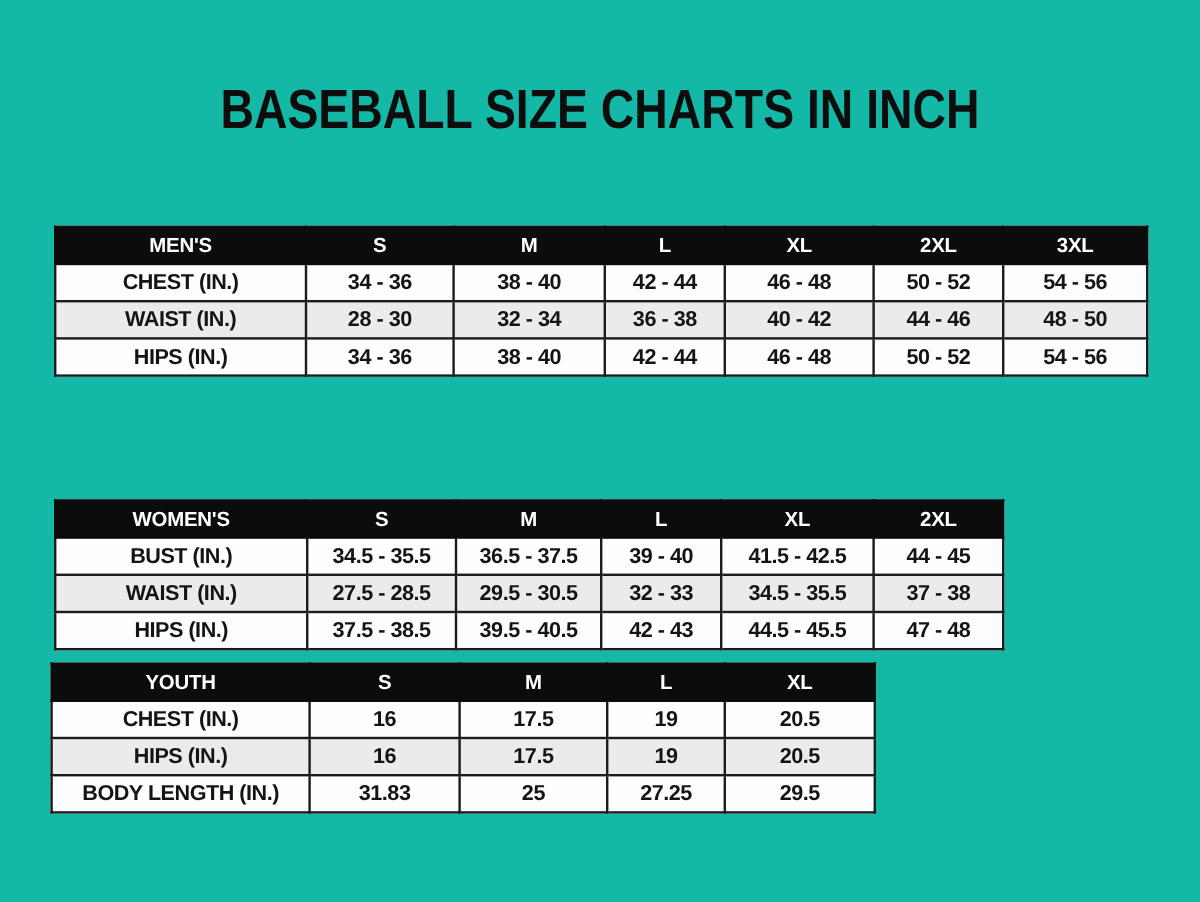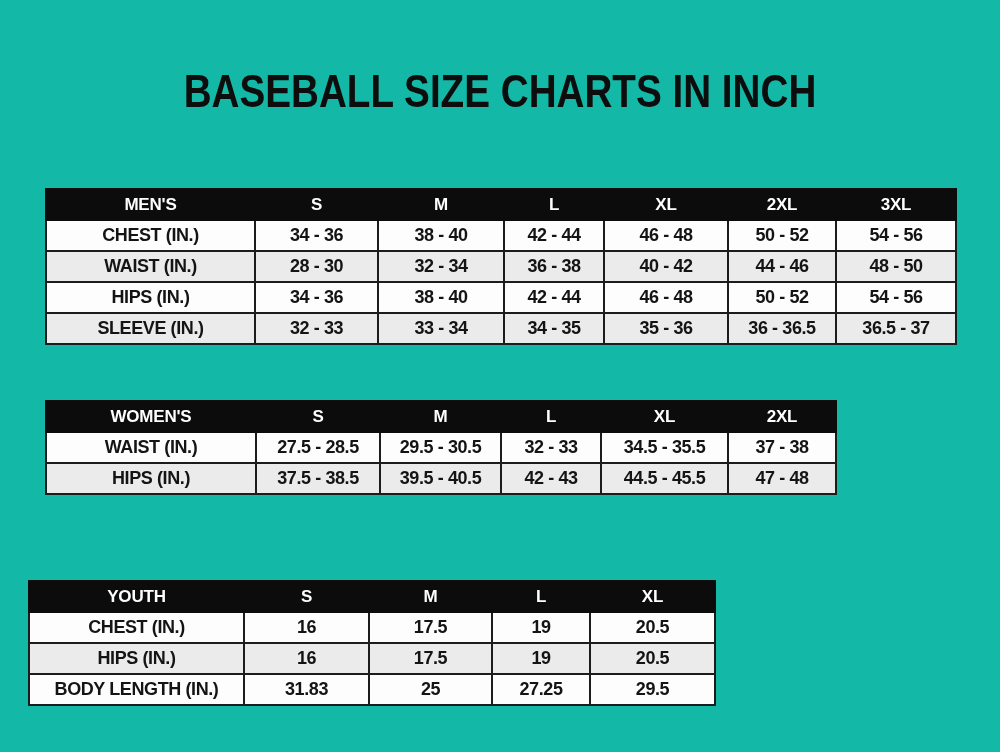--- a/index.html
+++ b/index.html
@@ -59,22 +59,22 @@
     color: #141414;
     letter-spacing: -0.4px;
     padding: 0 2px;
     white-space: nowrap;
   }
 
   table.size-chart tbody tr:nth-child(odd) td  { background: #fdfdfd; }
   table.size-chart tbody tr:nth-child(even) td { background: #ebebeb; }
 
   #mens-table   { left: 45px; top: 188px; width: 910px; }
-  #womens-table { left: 45px; top: 400px; width: 790px; }
-  #youth-table  { left: 28px; top: 552px; width: 686px; margin-top: 28px; }
+  #womens-table { left: 45px; top: 416px; width: 790px; }
+  #youth-table  { left: 42px; top: 552px; width: 686px; }
 </style>
 </head>
 <body>
 
 <div class="page">
 
   <h1 class="title">BASEBALL SIZE CHARTS IN INCH</h1>
 
   <table id="mens-table" class="size-chart">
     <colgroup>
@@ -118,29 +118,20 @@
       </tr>
       <tr>
         <td>HIPS (IN.)</td>
         <td>34 - 36</td>
         <td>38 - 40</td>
         <td>42 - 44</td>
         <td>46 - 48</td>
         <td>50 - 52</td>
         <td>54 - 56</td>
       </tr>
-      <tr>
-        <td>SLEEVE (IN.)</td>
-        <td>32 - 33</td>
-        <td>33 - 34</td>
-        <td>34 - 35</td>
-        <td>35 - 36</td>
-        <td>36 - 36.5</td>
-        <td>36.5 - 37</td>
-      </tr>
     </tbody>
   </table>
 
   <table id="womens-table" class="size-chart">
     <colgroup>
       <col style="width:210px">
         <col style="width:124px">
         <col style="width:121px">
         <col style="width:100px">
         <col style="width:127px">
@@ -151,20 +142,28 @@
         <th>WOMEN'S</th>
         <th>S</th>
         <th>M</th>
         <th>L</th>
         <th>XL</th>
         <th>2XL</th>
       </tr>
     </thead>
     <tbody>
       <tr>
+        <td>BUST (IN.)</td>
+        <td>34.5 - 35.5</td>
+        <td>36.5 - 37.5</td>
+        <td>39 - 40</td>
+        <td>41.5 - 42.5</td>
+        <td>44 - 45</td>
+      </tr>
+      <tr>
         <td>WAIST (IN.)</td>
         <td>27.5 - 28.5</td>
         <td>29.5 - 30.5</td>
         <td>32 - 33</td>
         <td>34.5 - 35.5</td>
         <td>37 - 38</td>
       </tr>
       <tr>
         <td>HIPS (IN.)</td>
         <td>37.5 - 38.5</td>

